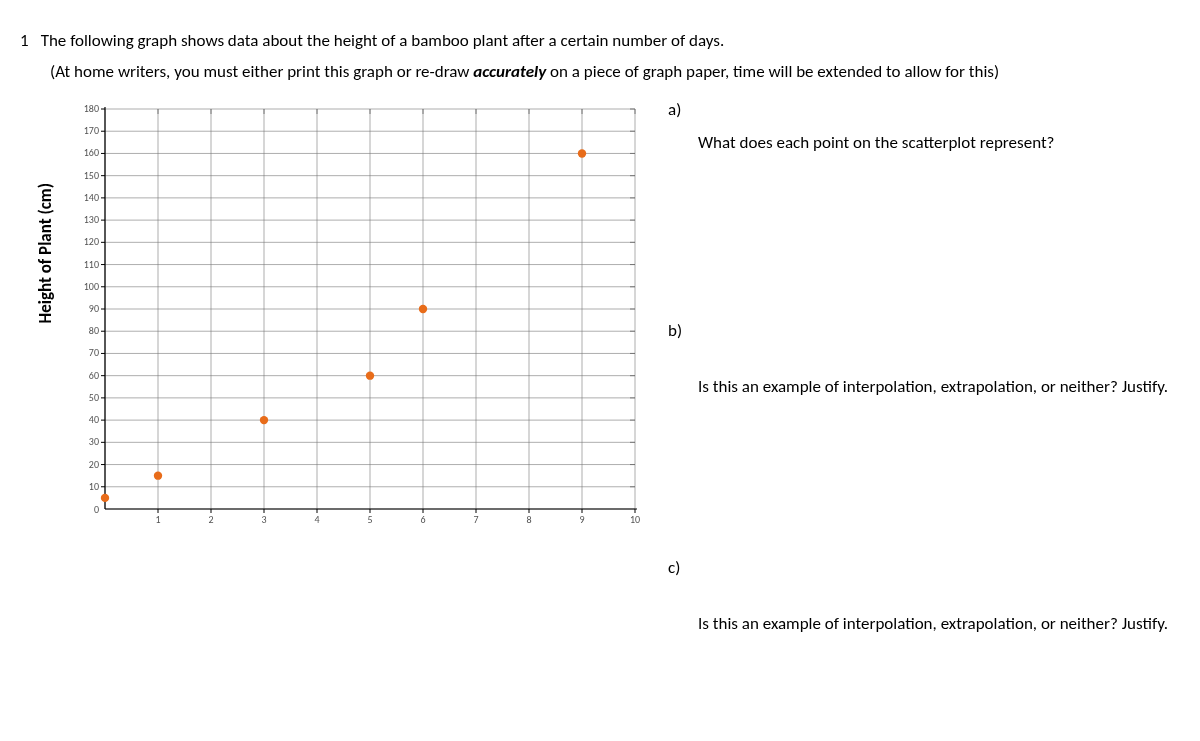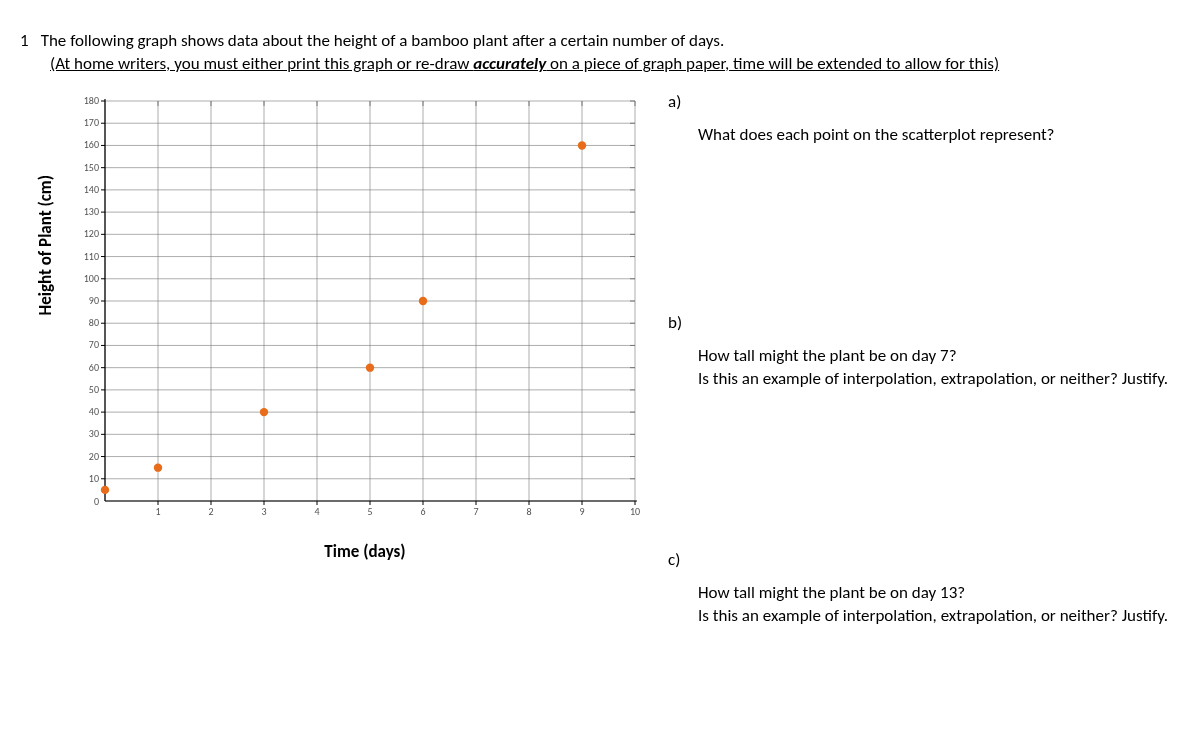--- a/index.html
+++ b/index.html
@@ -10,23 +10,22 @@
     background: #fff;
     padding: 30px 20px 20px 20px;
     width: 1200px;
     height: 741px;
   }
   .question-row { display: flex; gap: 12px; }
   .qnum { font-weight: 400; }
   .qtext { flex: 1; }
   .note {
     margin-left: 30px;
-    margin-top: 2px;
+    margin-top: 10px;
     line-height: 1.35;
-    text-decoration: underline;
   }
   .content-row {
     display: flex;
     margin-top: 15px;
   }
   .chart-area {
     width: 640px;
     position: relative;
     display: flex;
     flex-direction: column;
@@ -199,37 +198,36 @@
             <text x="580" y="424" text-anchor="middle" font-size="10" fill="#535353">10</text>
             <circle cx="50" cy="398.8888888888889" r="4.2" fill="#e86c1a"></circle>
             <circle cx="103" cy="376.6666666666667" r="4.2" fill="#e86c1a"></circle>
             <circle cx="209" cy="321.1111111111111" r="4.2" fill="#e86c1a"></circle>
             <circle cx="315" cy="276.6666666666667" r="4.2" fill="#e86c1a"></circle>
             <circle cx="368" cy="210" r="4.2" fill="#e86c1a"></circle>
             <circle cx="527" cy="54.44444444444446" r="4.2" fill="#e86c1a"></circle>
           </g>
       </svg>
     </div>
-    <div class="xaxis-label">Time (days)</div>
   </div>
 
   <div class="questions">
     <div class="sub-q q-a">
       <div class="sub-q-letter">a)</div>
       <div class="sub-q-body">What does each point on the scatterplot represent?</div>
     </div>
     <div class="sub-q q-b">
       <div class="sub-q-letter">b)</div>
       <div class="sub-q-body">
-        <span>How tall might the plant be on day 7?</span><br>
+        <br>
         <span>Is this an example of interpolation, extrapolation, or neither? Justify.</span>
       </div>
     </div>
     <div class="sub-q q-c">
       <div class="sub-q-letter">c)</div>
       <div class="sub-q-body">
-        <span>How tall might the plant be on day 13?</span><br>
+        <br>
         <span>Is this an example of interpolation, extrapolation, or neither? Justify.</span>
       </div>
     </div>
   </div>
 
 </div>
 
 </body></html>

